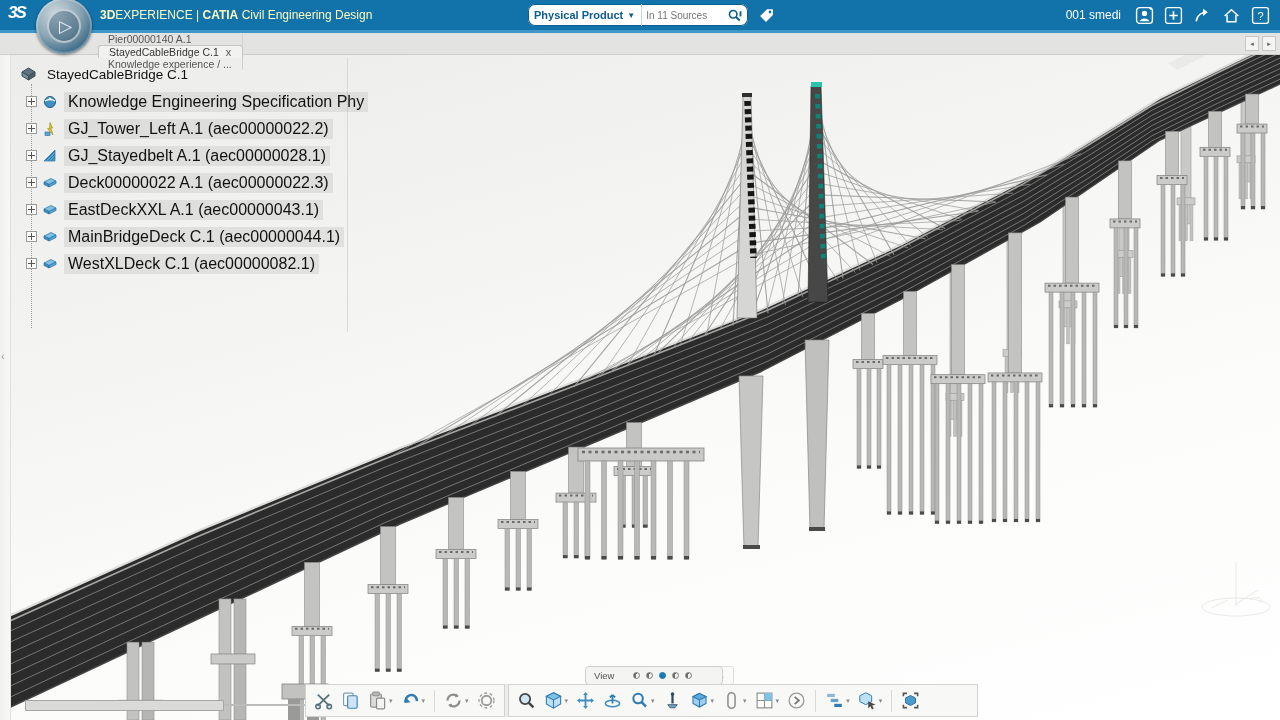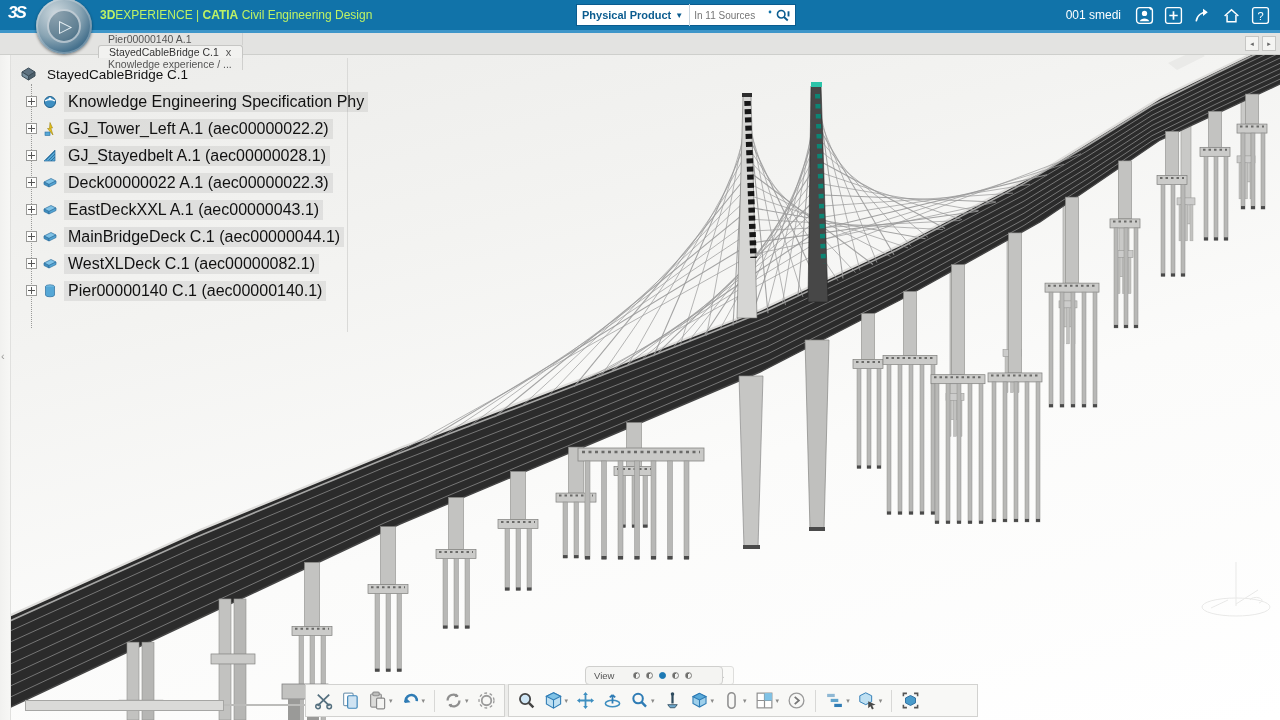--- a/index.html
+++ b/index.html
@@ -4,24 +4,24 @@
 <style>
   html,body{margin:0;padding:0;background:#666;}
   #app{position:relative;width:1280px;height:720px;overflow:hidden;background:#fff;
        font-family:"Liberation Sans",sans-serif;-webkit-font-smoothing:antialiased;}
 
   
   .topbar{position:absolute;left:0;top:0;width:1280px;height:30px;background:#1173a9;
           border-bottom:3px solid #3e96c9;z-index:50;}
   .logo{position:absolute;left:8px;top:3px;color:#fff;font-size:17px;font-weight:bold;
         font-style:italic;letter-spacing:-2px;}
-  .apptitle{position:absolute;left:100px;top:8px;color:#bef264;font-size:12px;white-space:nowrap;}
+  .apptitle{position:absolute;left:100px;top:8px;color:#fef9c3;font-size:12px;white-space:nowrap;}
   .apptitle b{font-weight:bold;}
   .searchbox{position:absolute;left:528px;top:4px;width:220px;height:22px;background:#fff;
-             border-radius:0;display:flex;align-items:center;z-index:55;box-shadow:0 0 0 1px #0b5c8f inset;margin-left:48px;}
+             border-radius:7px;display:flex;align-items:center;z-index:55;box-shadow:0 0 0 1px #0b5c8f inset;}
   .scope{display:flex;align-items:center;gap:4px;padding:0 6px;font-size:11px;font-weight:bold;
          color:#0b5c8f;height:100%;border-right:1px solid #c9d6e0;cursor:default;}
   .scope .car{font-size:8px;}
   .searchbox input{flex:1;border:0;outline:0;min-width:0;font-size:10px;color:#555;padding:0 4px;
                    font-family:"Liberation Sans",sans-serif;background:transparent;}
   .sbtn{display:flex;align-items:center;padding:0 6px;gap:2px;}
   .topright{position:absolute;right:10px;top:0;height:30px;display:flex;align-items:center;gap:9px;z-index:55;}
   .username{color:#fff;font-size:12px;margin-right:4px;}
   .tico{width:20px;height:20px;display:flex;align-items:center;justify-content:center;}
   .tagico{position:absolute;left:758px;top:7px;z-index:55;}
@@ -584,28 +584,20 @@
         </div>
         <div class="trow">
           <span class="exp"></span>
           <span class="ticon"><svg width="16" height="16" viewBox="0 0 16 16">
               <path d="M2 7 L9 3.5 L14 6 L7 9.5 Z" fill="#7fc2e6" stroke="#2c6e9e" stroke-width=".7"></path>
               <path d="M2 7 L7 9.5 V12 L2 9.5 Z" fill="#3f8fc0" stroke="#2c6e9e" stroke-width=".7"></path>
               <path d="M7 9.5 L14 6 V8.5 L7 12 Z" fill="#55a7d6" stroke="#2c6e9e" stroke-width=".7"></path>
             </svg></span>
           <span class="lbl">WestXLDeck C.1 (aec00000082.1)</span>
         </div>
-        <div class="trow">
-          <span class="exp"></span>
-          <span class="ticon"><svg width="16" height="16" viewBox="0 0 16 16">
-              <ellipse cx="8" cy="3.6" rx="4.5" ry="1.8" fill="#7fc2e6" stroke="#2c6e9e" stroke-width=".7"></ellipse>
-              <path d="M3.5 3.6 V12 a4.5 1.8 0 0 0 9 0 V3.6" fill="#55a7d6" stroke="#2c6e9e" stroke-width=".7"></path>
-            </svg></span>
-          <span class="lbl">Pier00000140 C.1 (aec00000140.1)</span>
-        </div>
       </div>
 </div>
 
 <div class="viewpill">
   <span class="vlabel">View</span>
   <span id="dots" style="display:flex;gap:6px;align-items:center;">
         <span class="dot"></span>
         <span class="dot"></span>
         <span class="dot active"></span>
         <span class="dot"></span>

